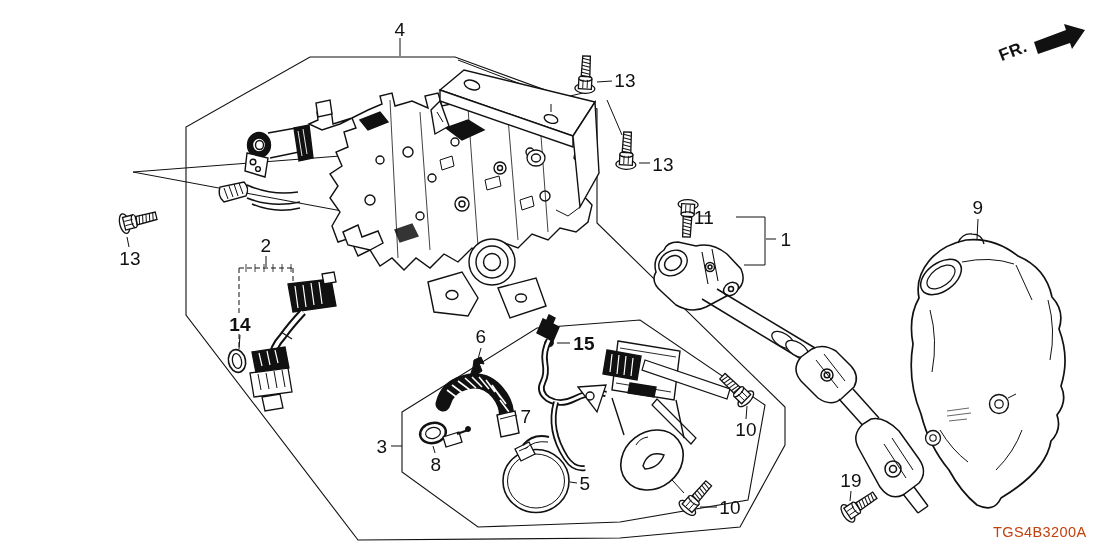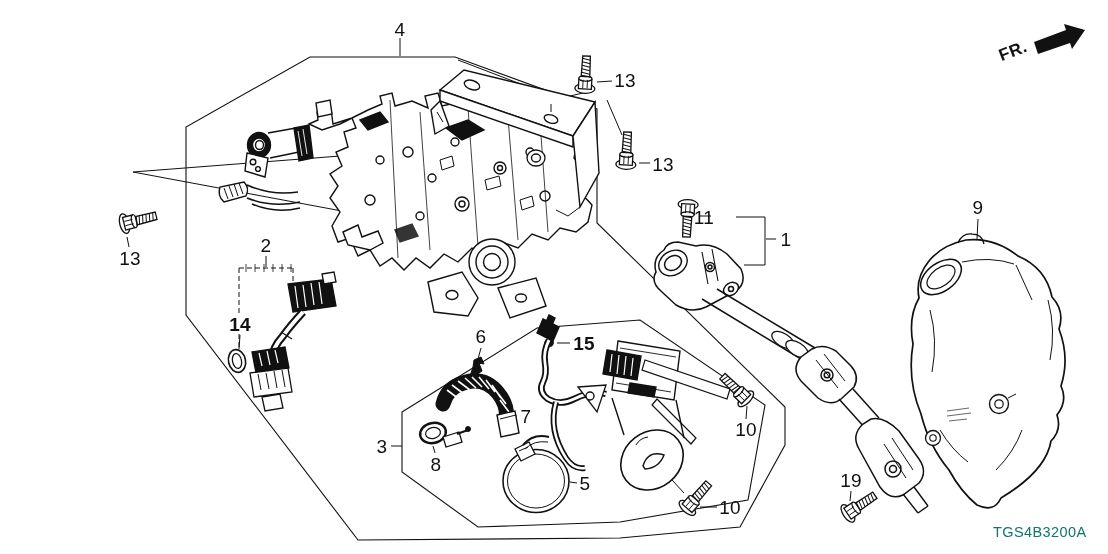--- a/index.html
+++ b/index.html
@@ -5,21 +5,21 @@
   html,body{margin:0;padding:0;background:#fff;}
   .stage{position:relative;width:1108px;height:554px;background:#fff;overflow:hidden;
          font-family:"Liberation Sans",sans-serif;}
   .stage svg{position:absolute;left:0;top:0;}
   .part-label{position:absolute;transform:translate(-50%,-50%);
         font:400 19px/1 "Liberation Sans",sans-serif;color:#111;white-space:nowrap;
         letter-spacing:0.3px;}
   .fr-label{position:absolute;left:1013px;top:51px;transform:translate(-50%,-50%) rotate(-21deg);
         font:700 17px/1 "Liberation Sans",sans-serif;color:#111;letter-spacing:.5px;}
   .part-code{position:absolute;left:993px;top:525px;
-        font:400 14.5px/1 "Liberation Sans",sans-serif;color:#0f766e;letter-spacing:.4px;}
+        font:400 14.5px/1 "Liberation Sans",sans-serif;color:#c2410c;letter-spacing:.4px;}
 </style>
 </head>
 <body>
 
 <div class="stage">
 
 <svg width="1108" height="554" viewBox="0 0 1108 554">
   <defs>
     <g id="bolt">
       <ellipse cx="0" cy="2.5" rx="10" ry="4.8" fill="#fff" stroke="#111" stroke-width="1.3"></ellipse>

